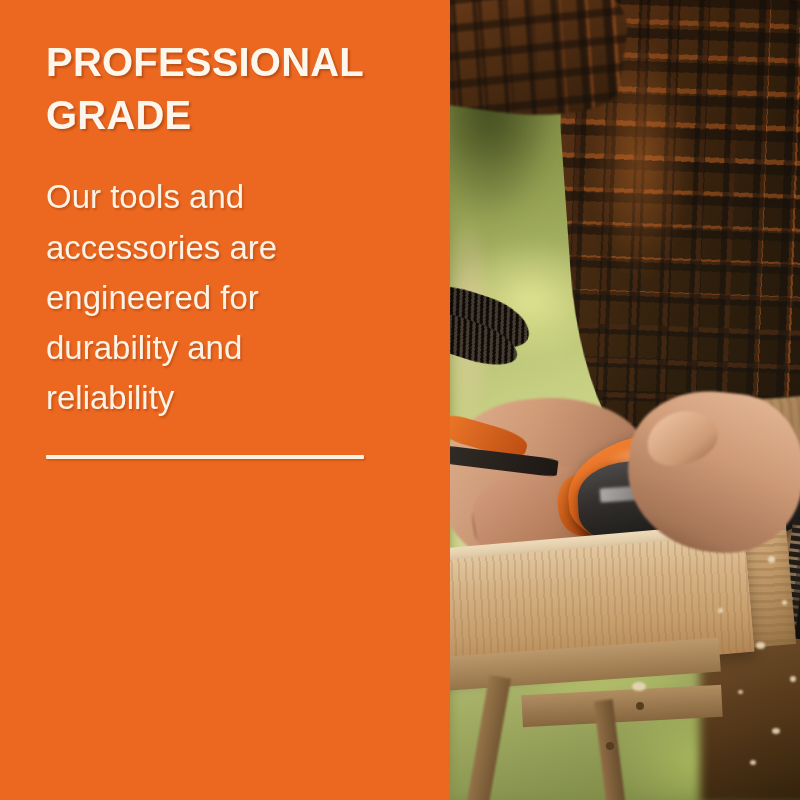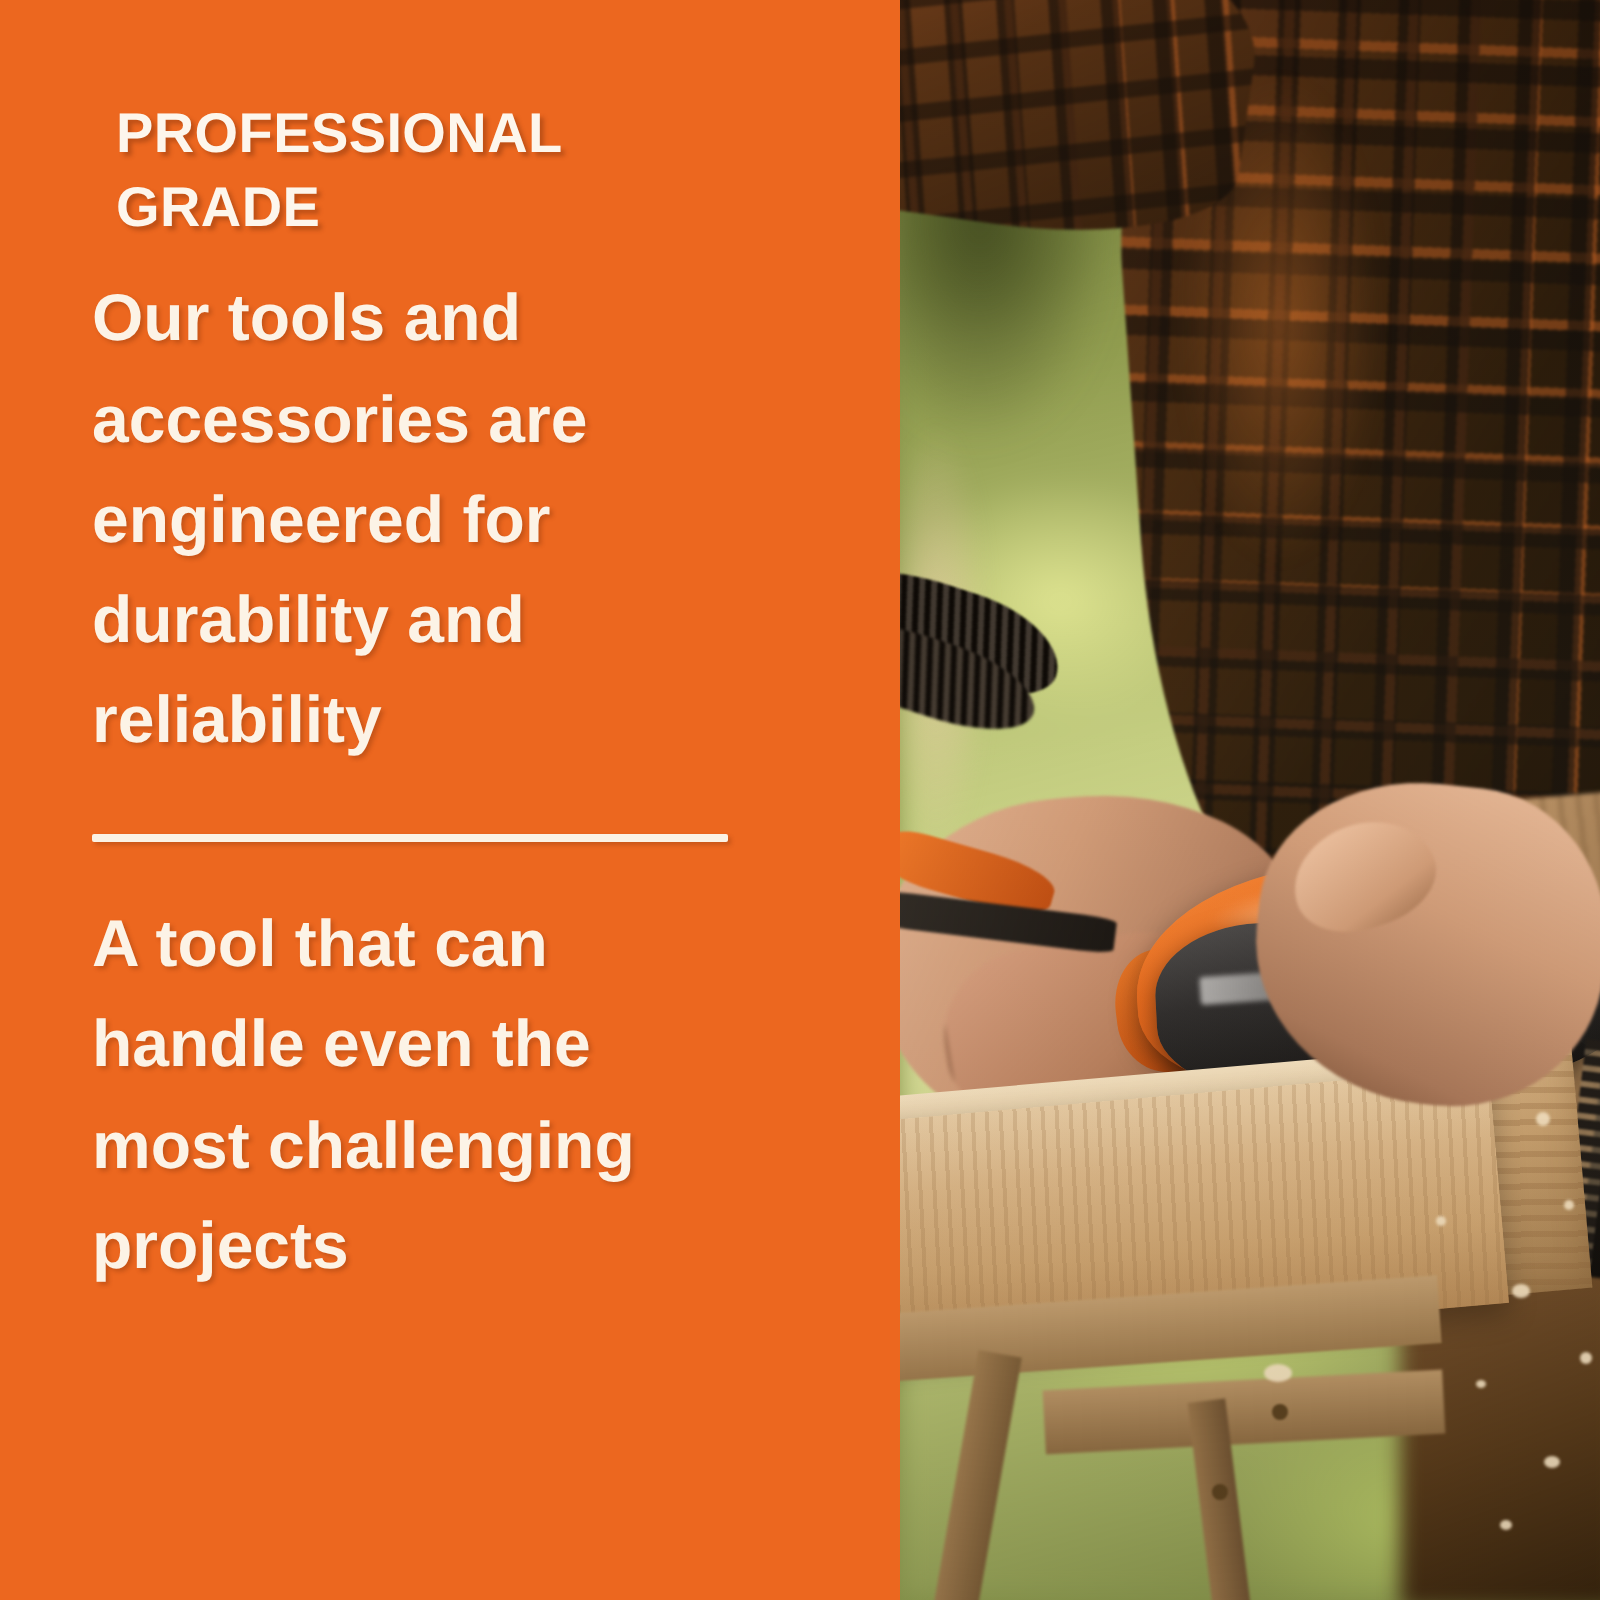--- a/index.html
+++ b/index.html
@@ -26,36 +26,36 @@
     top: 0;
     width: 450px;
     height: 800px;
     background: #ec671f;
     z-index: 5;
     box-sizing: border-box;
     padding: 36px 46px 0 46px;
   }
 
   .headline {
-    font-size: 28px;
+    font-size: 40px;
     font-weight: bold;
     line-height: 1.33;
     color: #fdf6ec;
     letter-spacing: 0.2px;
-    margin: 12px;
+    margin: 0;
     text-shadow: 2px 2px 2px rgba(120, 45, 10, 0.40);
     max-width: 330px;
   }
 
   .blurb {
     font-size: 33px;
-    font-weight: 700;
+    font-weight: 400;
     line-height: 1.52;
     color: #fcf3e6;
-    margin: 4px 0 0 0;
+    margin: 30px 0 0 0;
     max-width: 300px;
     text-shadow: 1.5px 1.5px 2px rgba(120, 45, 10, 0.33);
   }
 
   .divider {
     width: 318px;
     height: 4px;
     background: #fbf2e4;
     margin: 32px 0 26px 0;
     border-radius: 1px;
@@ -437,18 +437,17 @@
   <div class="text-panel">
 
     <div class="section-one">
       <h1 class="headline">PROFESSIONAL GRADE</h1>
       <p class="blurb">Our tools and accessories are engineered for durability and reliability</p>
     </div>
 
     <div class="divider"></div>
 
     <div class="section-two">
-      <p class="blurb">A tool that can handle even the most challenging projects</p>
     </div>
 
   </div>
 
 </div>
 
 </body></html>

